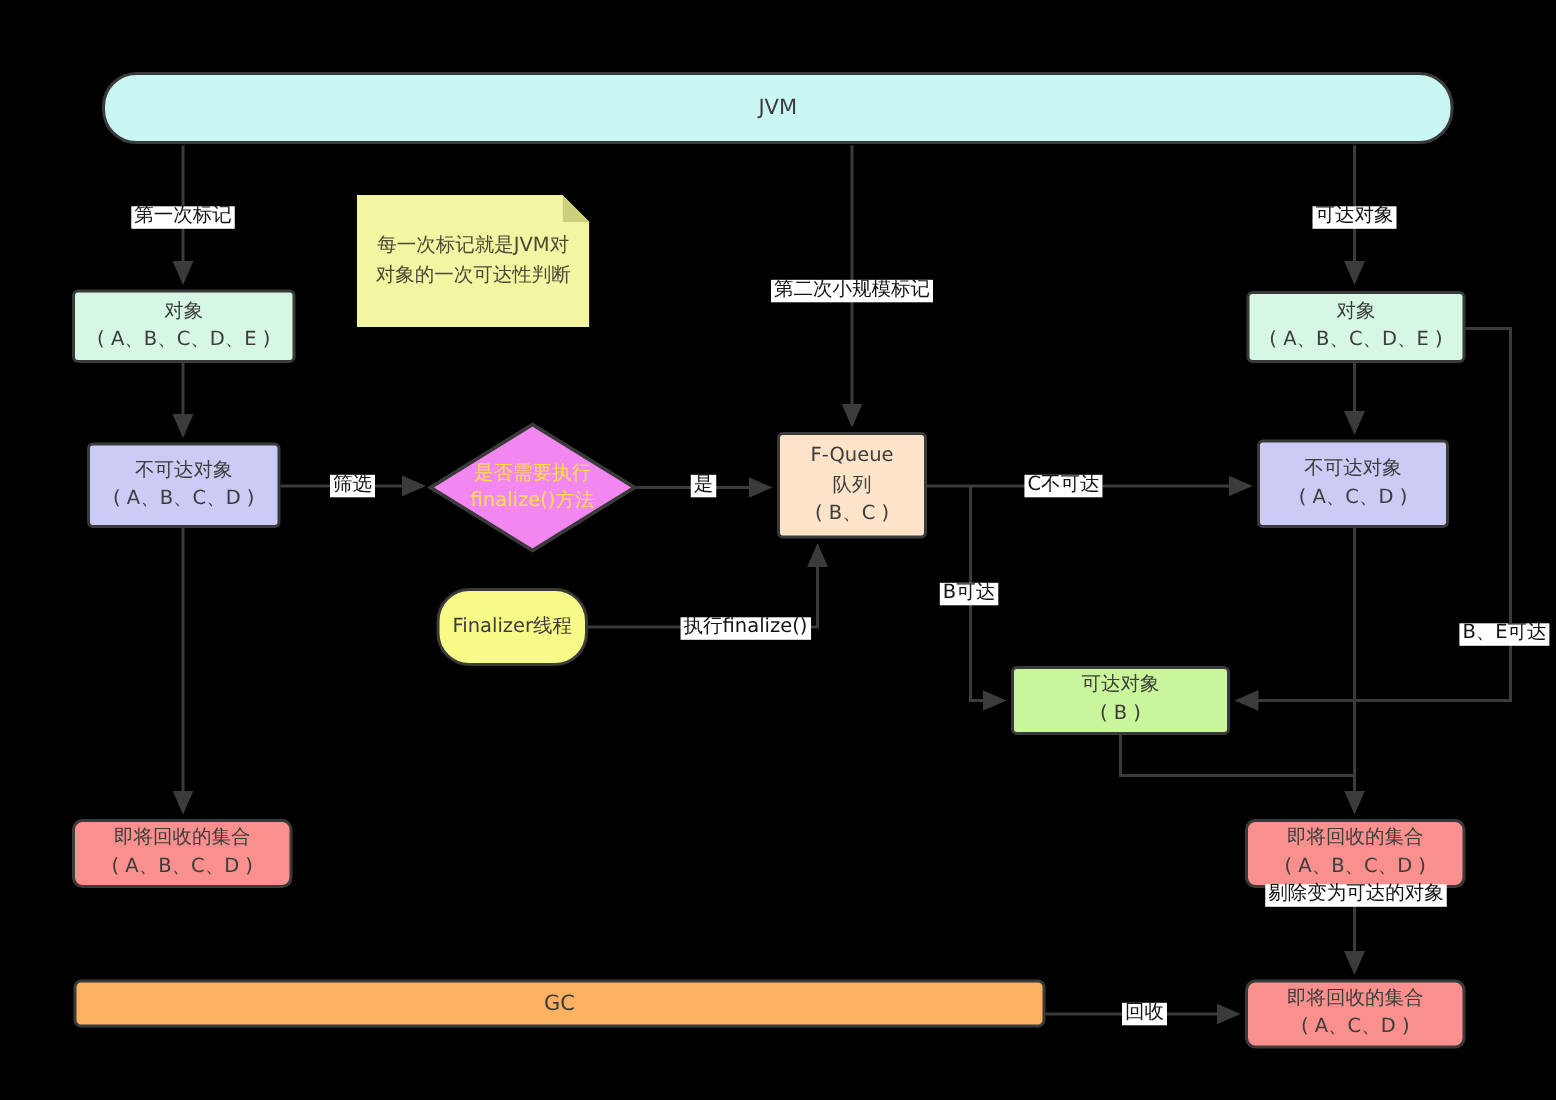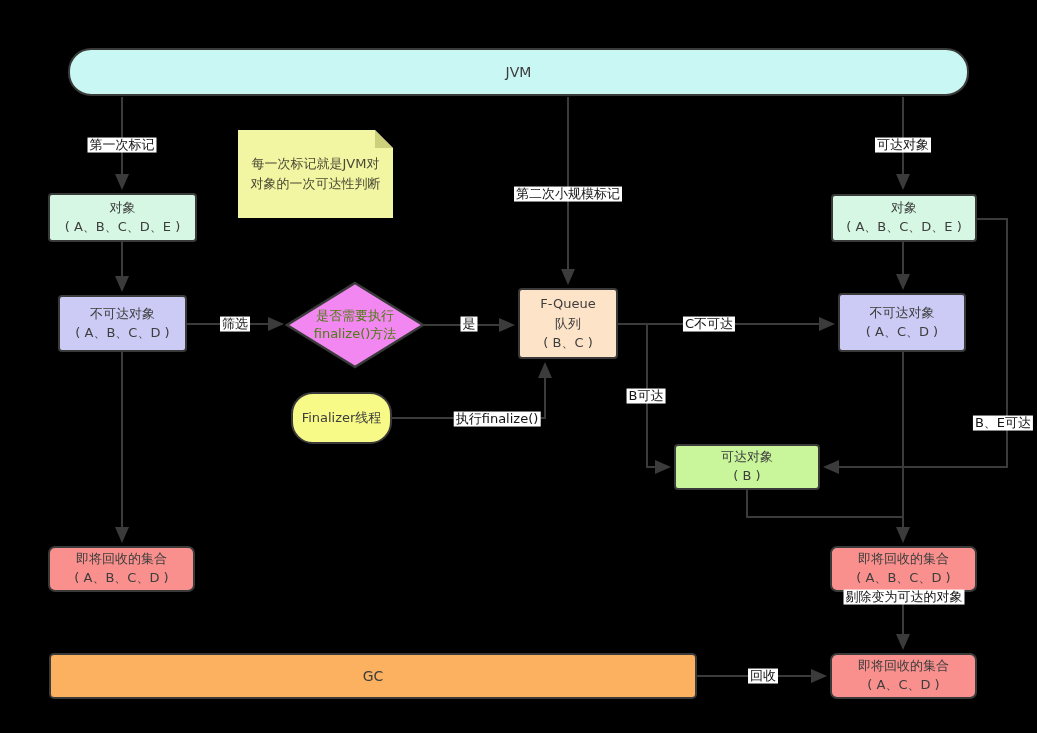--- a/index.html
+++ b/index.html
@@ -9,35 +9,35 @@
   }
   #wires{position:absolute;left:0;top:0;width:1037px;height:733px;}
   .node{
     position:absolute;box-sizing:border-box;border:2px solid #3a3a3a;border-radius:4px;
     display:flex;flex-direction:column;align-items:center;justify-content:center;
     color:#3d3d3d;font-size:13px;line-height:1.45;text-align:center;white-space:nowrap;
   }
   .node .t{display:block;}
   .pill{border-radius:22px;}
   .jvm{left:68px;top:48px;width:901px;height:48px;background:#c9f7f4;font-size:14px;border-radius:23px;}
-  .gc{left:49px;top:653px;width:648px;height:46px;background:#fbb15f;font-size:14px;border-radius:5px;}
+  .gc{left:49px;top:653px;width:648px;height:32px;background:#fbb15f;font-size:14px;border-radius:5px;}
   .object-left{left:48px;top:193px;width:149px;height:49px;background:#d5f7e3;}
   .object-right{left:831px;top:194px;width:146px;height:48px;background:#d5f7e3;}
   .unreachable-left{left:58px;top:295px;width:129px;height:57px;background:#cbcbf5;}
   .unreachable-right{left:838px;top:293px;width:128px;height:59px;background:#cbcbf5;}
   .fqueue{left:518px;top:288px;width:100px;height:71px;background:#fde3c8;line-height:1.5;}
   .finalizer{left:291px;top:392px;width:101px;height:52px;background:#f7fa87;align-items:center;}
   .reachable{left:674px;top:444px;width:146px;height:46px;background:#c9f59b;}
   .recycle-left{left:48px;top:546px;width:147px;height:46px;background:#f9908d;border-radius:7px;}
   .recycle-r1{left:830px;top:546px;width:147px;height:46px;background:#f9908d;border-radius:7px;}
   .recycle-r2{left:830px;top:653px;width:147px;height:46px;background:#f9908d;border-radius:7px;}
   .diamond-text{
     position:absolute;left:287px;top:283px;width:136px;height:84px;border:none;background:transparent;
     display:flex;flex-direction:column;align-items:center;justify-content:center;
-    color:#4d7c0f;font-size:13px;line-height:1.4;text-align:center;white-space:nowrap;
+    color:#fde047;font-size:13px;line-height:1.4;text-align:center;white-space:nowrap;
   }
   .note{
     position:absolute;left:238px;top:130px;width:155px;height:88px;background:#f2f5a2;
     clip-path:polygon(0 0,calc(100% - 18px) 0,100% 18px,100% 100%,0 100%);
     display:flex;flex-direction:column;align-items:center;justify-content:center;
     color:#4a4a35;font-size:13px;line-height:1.55;text-align:center;white-space:nowrap;
   }
   .note::after{
     content:"";position:absolute;top:0;right:0;width:18px;height:18px;background:#ccd07a;
     clip-path:polygon(0 0,100% 100%,0 100%);

